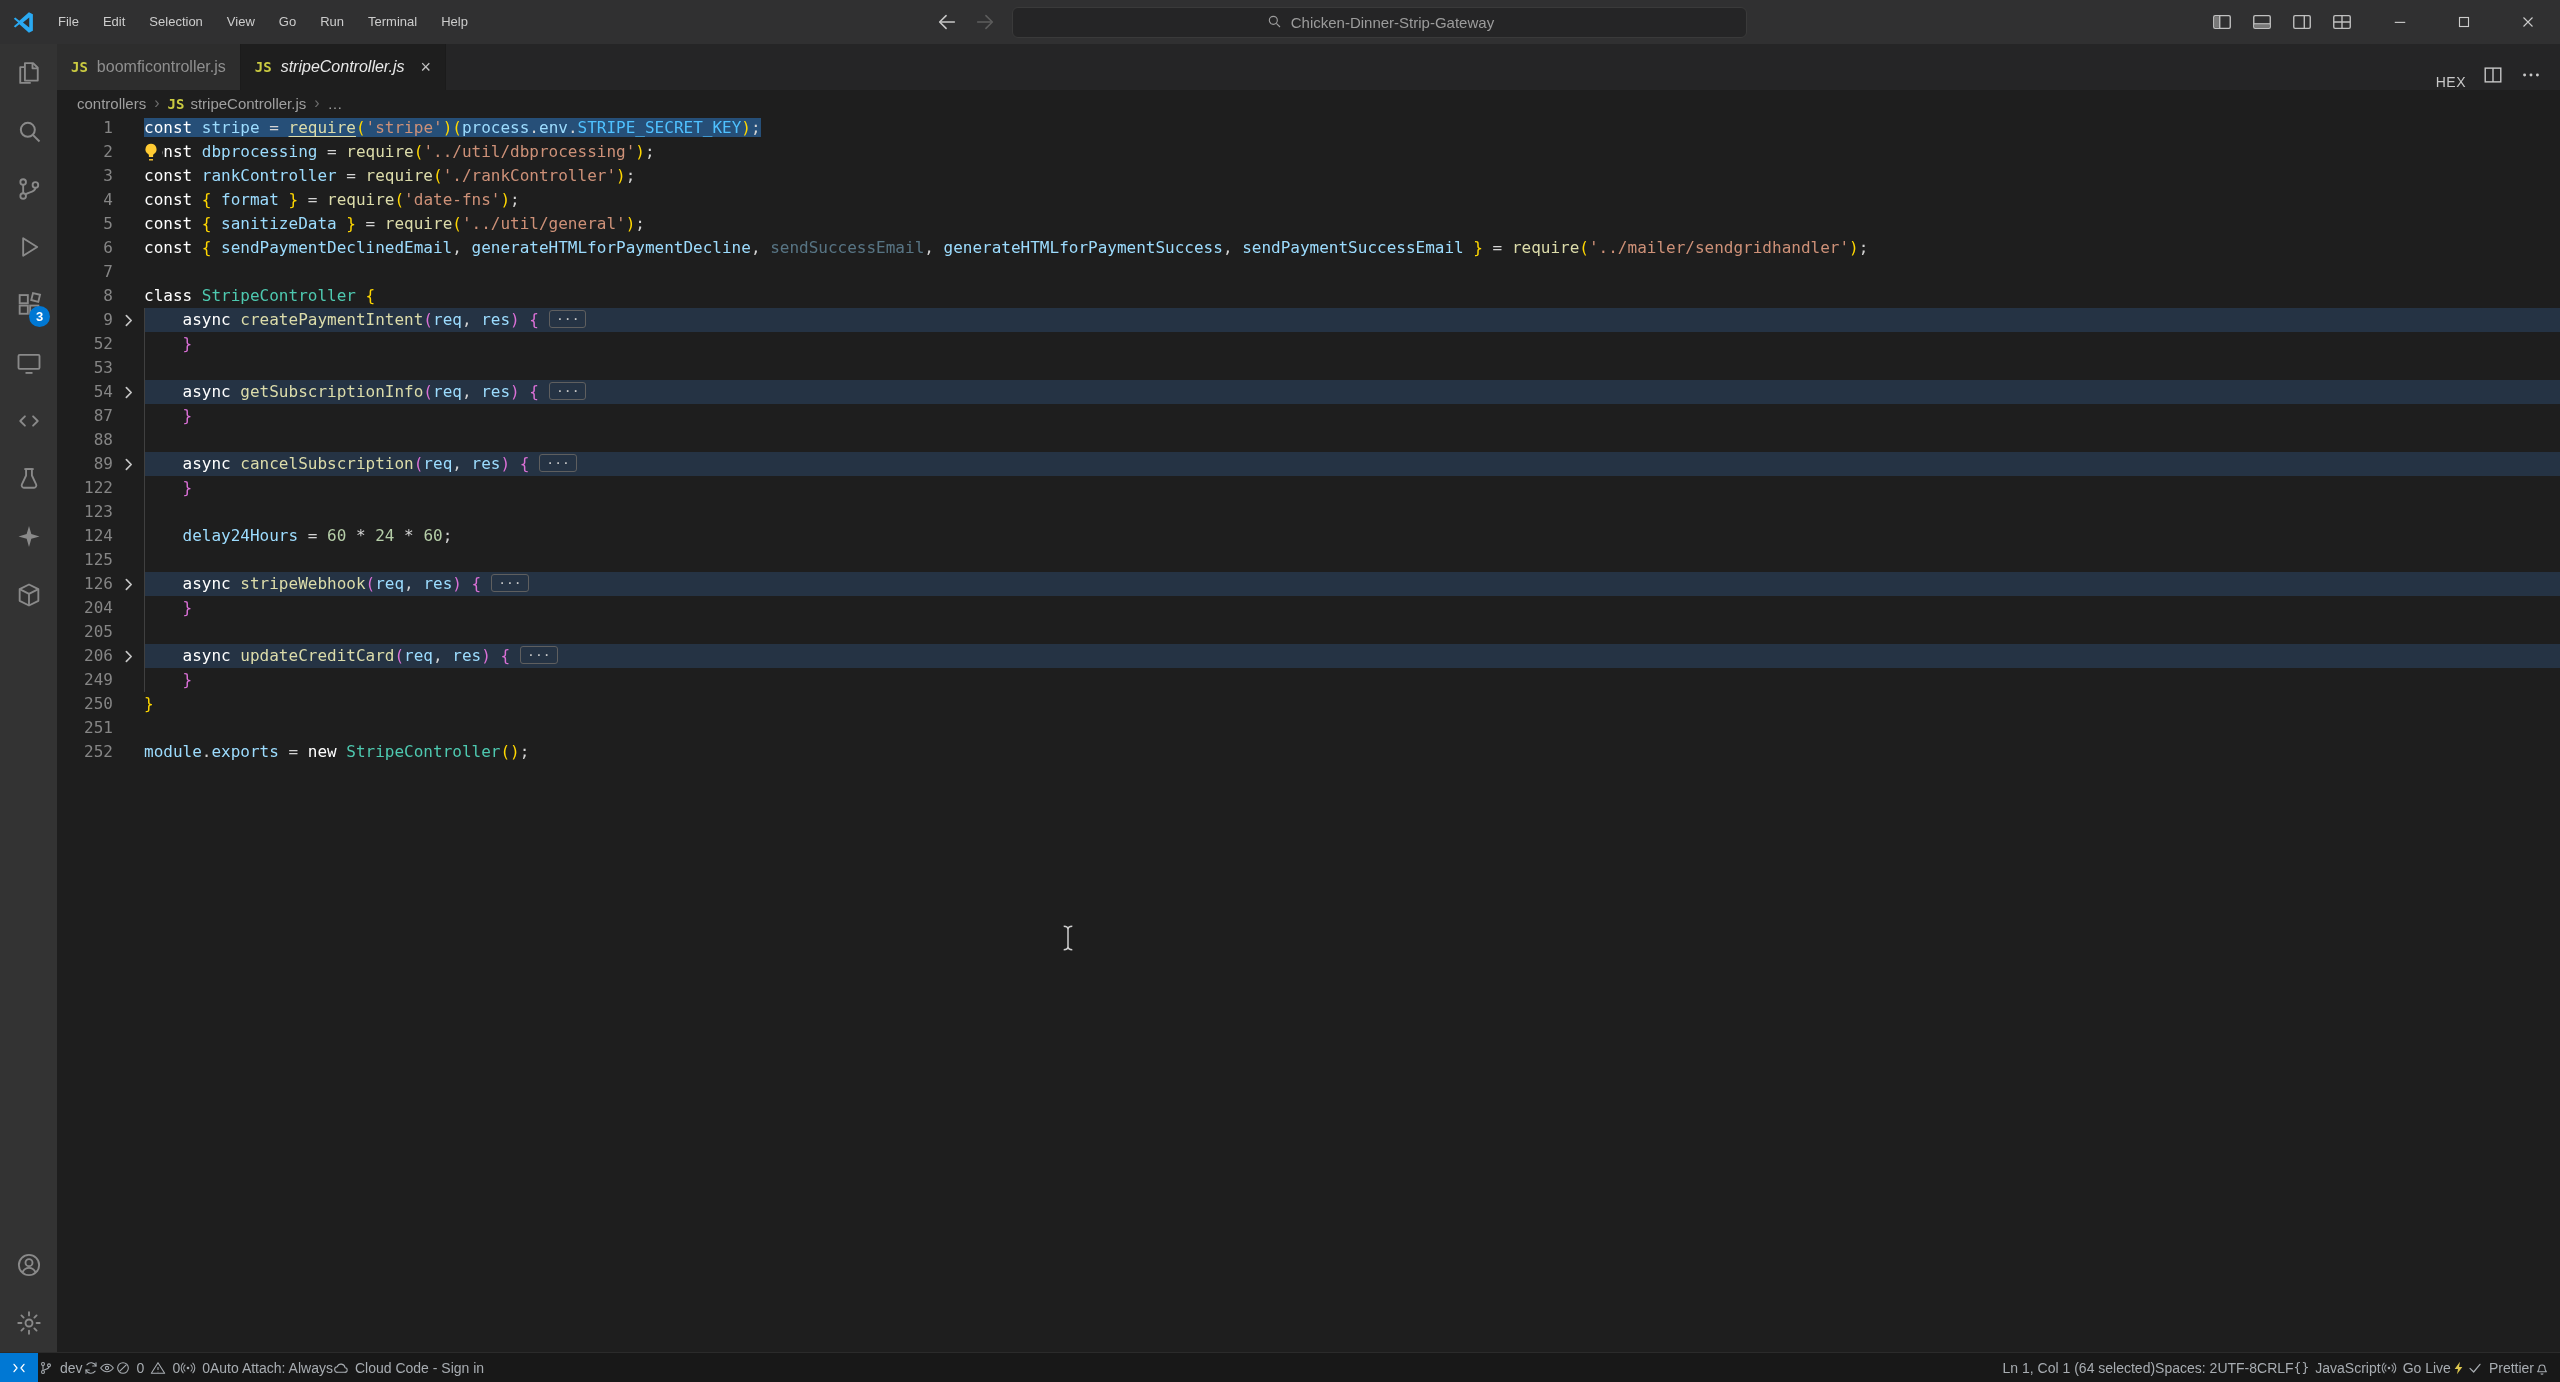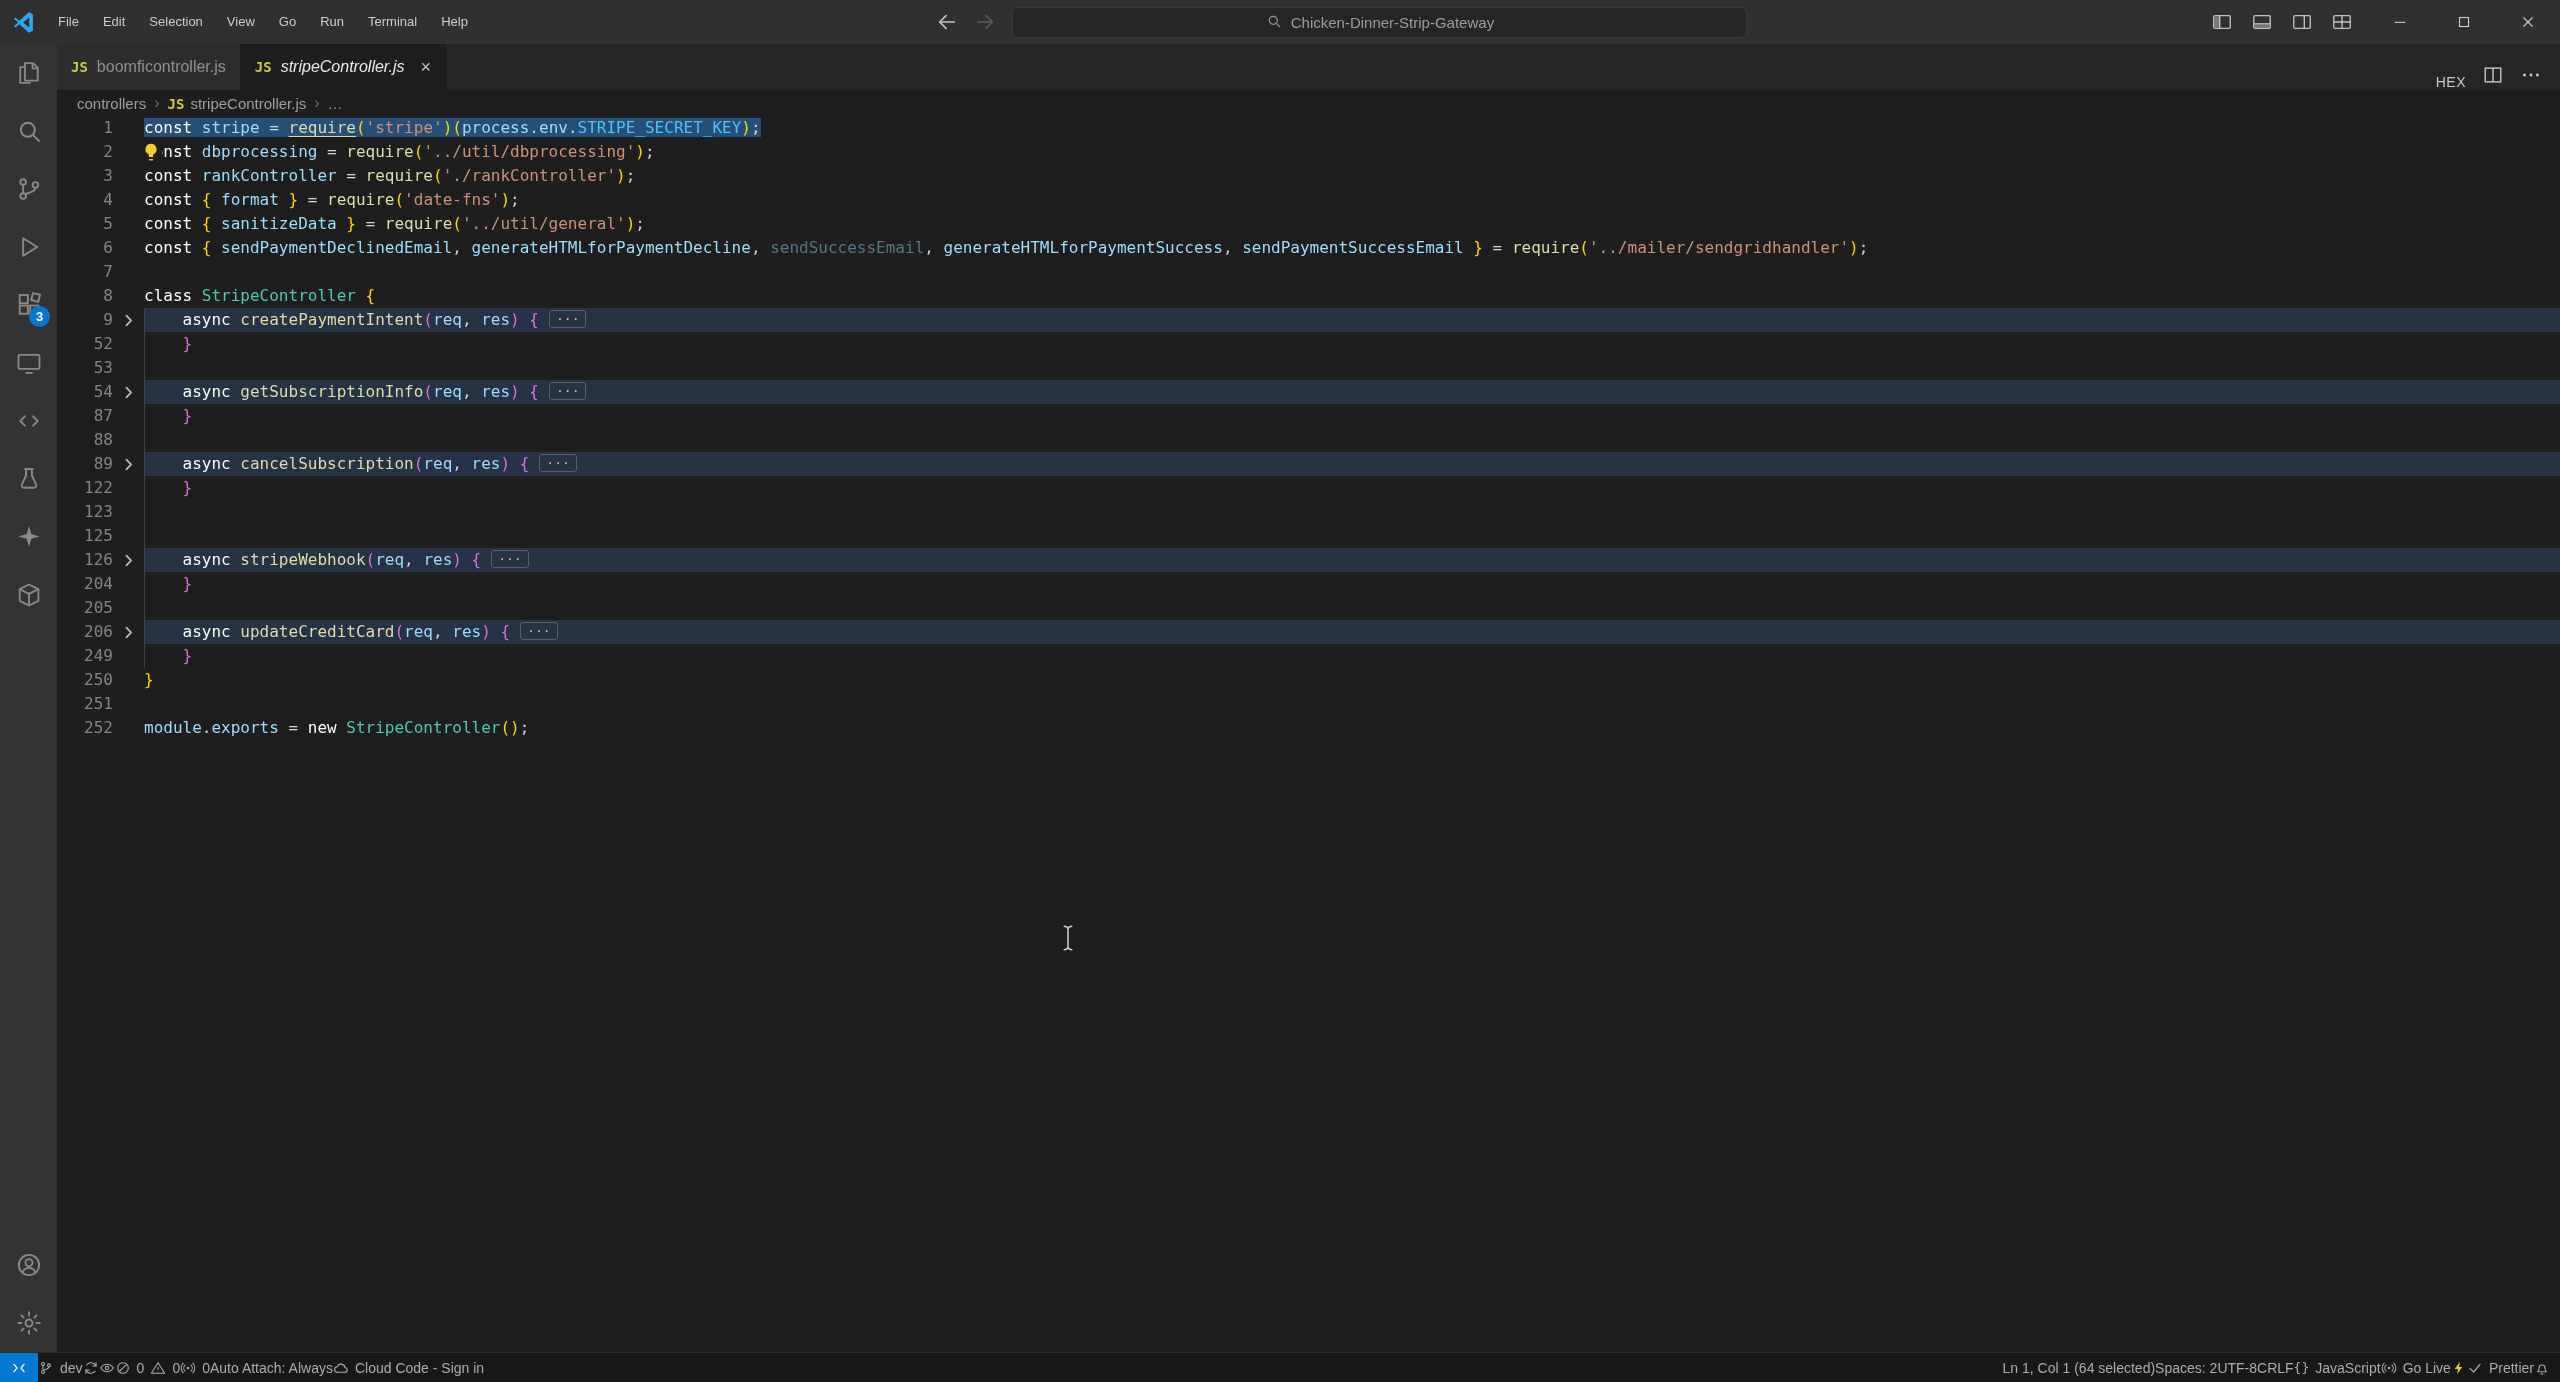--- a/index.html
+++ b/index.html
@@ -312,20 +312,21 @@
             <div class="line hl"><div class="lnum">54</div><div class="foldc"><svg viewBox="0 0 16 16" fill="none" stroke="currentColor" stroke-width="1.6" stroke-linecap="round" stroke-linejoin="round">
                   <path d="M6 3.5 10.5 8 6 12.5"></path>
                 </svg></div><div class="codec guide"><span class="t-p">    </span><span class="t-k">async </span><span class="t-f">getSubscriptionInfo</span><span class="t-b2">(</span><span class="t-v">req</span><span class="t-p">, </span><span class="t-v">res</span><span class="t-b2">)</span><span class="t-b2"> {</span><span class="fold-dots">···</span></div></div>
             <div class="line"><div class="lnum">87</div><div class="foldc"></div><div class="codec guide"><span class="t-b2">    }</span></div></div>
             <div class="line"><div class="lnum">88</div><div class="foldc"></div><div class="codec guide"></div></div>
             <div class="line hl"><div class="lnum">89</div><div class="foldc"><svg viewBox="0 0 16 16" fill="none" stroke="currentColor" stroke-width="1.6" stroke-linecap="round" stroke-linejoin="round">
                   <path d="M6 3.5 10.5 8 6 12.5"></path>
                 </svg></div><div class="codec guide"><span class="t-p">    </span><span class="t-k">async </span><span class="t-f">cancelSubscription</span><span class="t-b2">(</span><span class="t-v">req</span><span class="t-p">, </span><span class="t-v">res</span><span class="t-b2">)</span><span class="t-b2"> {</span><span class="fold-dots">···</span></div></div>
             <div class="line"><div class="lnum">122</div><div class="foldc"></div><div class="codec guide"><span class="t-b2">    }</span></div></div>
             <div class="line"><div class="lnum">123</div><div class="foldc"></div><div class="codec guide"></div></div>
+            <div class="line"><div class="lnum">124</div><div class="foldc"></div><div class="codec guide"><span class="t-p">    </span><span class="t-v">delay24Hours </span><span class="t-p">= </span><span class="t-n">60 </span><span class="t-p">* </span><span class="t-n">24 </span><span class="t-p">* </span><span class="t-n">60</span><span class="t-p">;</span></div></div>
             <div class="line"><div class="lnum">125</div><div class="foldc"></div><div class="codec guide"></div></div>
             <div class="line hl"><div class="lnum">126</div><div class="foldc"><svg viewBox="0 0 16 16" fill="none" stroke="currentColor" stroke-width="1.6" stroke-linecap="round" stroke-linejoin="round">
                   <path d="M6 3.5 10.5 8 6 12.5"></path>
                 </svg></div><div class="codec guide"><span class="t-p">    </span><span class="t-k">async </span><span class="t-f">stripeWebhook</span><span class="t-b2">(</span><span class="t-v">req</span><span class="t-p">, </span><span class="t-v">res</span><span class="t-b2">)</span><span class="t-b2"> {</span><span class="fold-dots">···</span></div></div>
             <div class="line"><div class="lnum">204</div><div class="foldc"></div><div class="codec guide"><span class="t-b2">    }</span></div></div>
             <div class="line"><div class="lnum">205</div><div class="foldc"></div><div class="codec guide"></div></div>
             <div class="line hl"><div class="lnum">206</div><div class="foldc"><svg viewBox="0 0 16 16" fill="none" stroke="currentColor" stroke-width="1.6" stroke-linecap="round" stroke-linejoin="round">
                   <path d="M6 3.5 10.5 8 6 12.5"></path>
                 </svg></div><div class="codec guide"><span class="t-p">    </span><span class="t-k">async </span><span class="t-f">updateCreditCard</span><span class="t-b2">(</span><span class="t-v">req</span><span class="t-p">, </span><span class="t-v">res</span><span class="t-b2">)</span><span class="t-b2"> {</span><span class="fold-dots">···</span></div></div>
             <div class="line"><div class="lnum">249</div><div class="foldc"></div><div class="codec guide"><span class="t-b2">    }</span></div></div>

